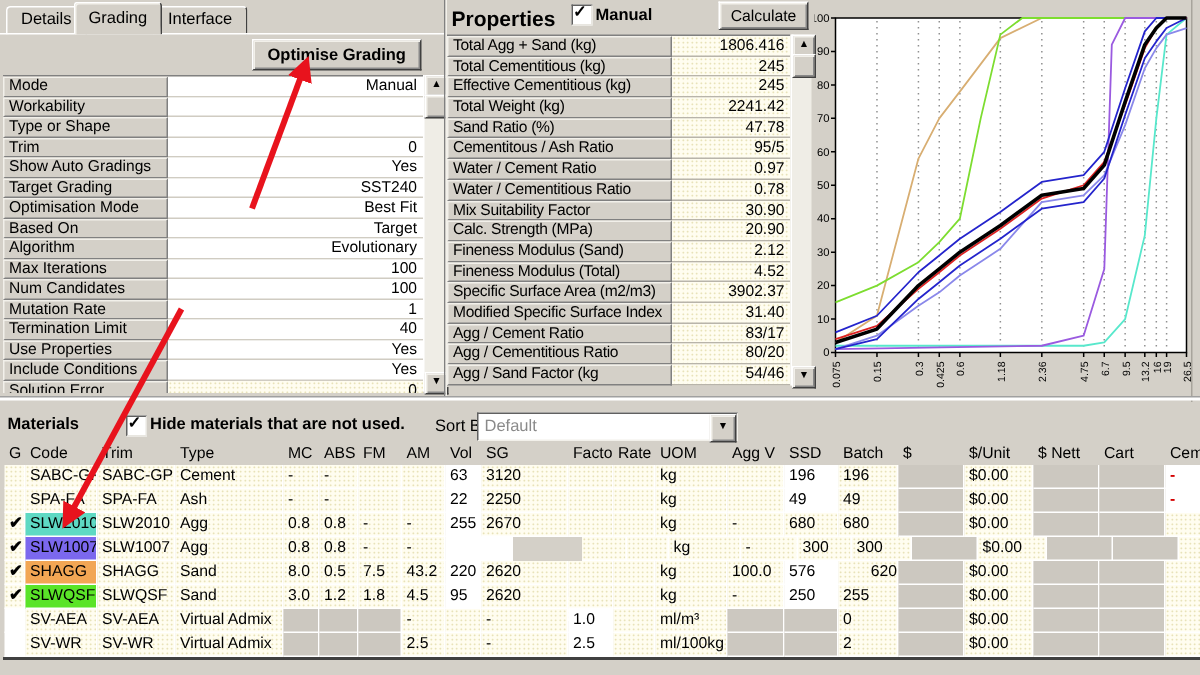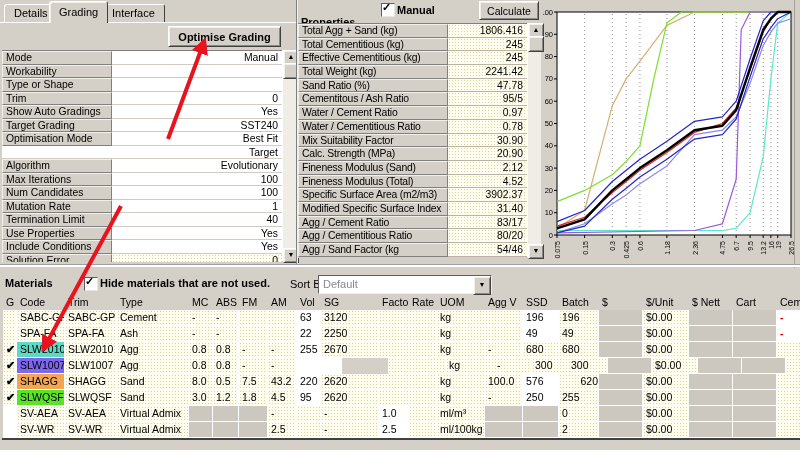--- a/index.html
+++ b/index.html
@@ -87,20 +87,21 @@
       </div>
       <div class="pgrow">
         <div class="pgl">Target Grading</div>
         <div class="pgv ">SST240</div>
       </div>
       <div class="pgrow">
         <div class="pgl">Optimisation Mode</div>
         <div class="pgv ">Best Fit</div>
       </div>
       <div class="pgrow">
+        <div class="pgl">Based On</div>
         <div class="pgv ">Target</div>
       </div>
       <div class="pgrow">
         <div class="pgl">Algorithm</div>
         <div class="pgv ">Evolutionary</div>
       </div>
       <div class="pgrow">
         <div class="pgl">Max Iterations</div>
         <div class="pgv ">100</div>
       </div>
@@ -134,21 +135,21 @@
     <div class="sbb raised" style="top:0;">▲</div>
     <div class="sbt raised" style="top:13px;height:14px;"></div>
     <div class="sbb raised" style="top:198px;">▼</div>
   </div>
 </div>
 
 <div class="abs" style="left:296px;top:0;width:1px;height:264px;background:#808080;"></div>
 <div class="abs" style="left:297px;top:0;width:1px;height:264px;background:#f2f0ea;"></div>
 
 <div class="abs" style="left:298px;top:0;width:244px;height:264px;">
-  <div class="abs bold" style="left:3px;top:16px;font-size:11px;">Properties</div>
+  <div class="abs bold" style="left:3px;top:4px;font-size:14px;">Properties</div>
   <span class="cb abs" style="left:83px;top:3px;"><span class="tick">✓</span></span>
   <span class="abs bold" style="left:99px;top:4px;">Manual</span>
   <button class="btn abs" style="left:181px;top:1px;width:60px;height:19px;font-size:10.5px;font-family:'Liberation Sans',sans-serif;">Calculate</button>
 
   <div class="pgrid props" style="left:0px;top:23px;width:229px;height:234px;">
       <div class="pgrow">
         <div class="pgl">Total Agg + Sand (kg)</div>
         <div class="pgv yd">1806.416</div>
       </div>
       <div class="pgrow">

